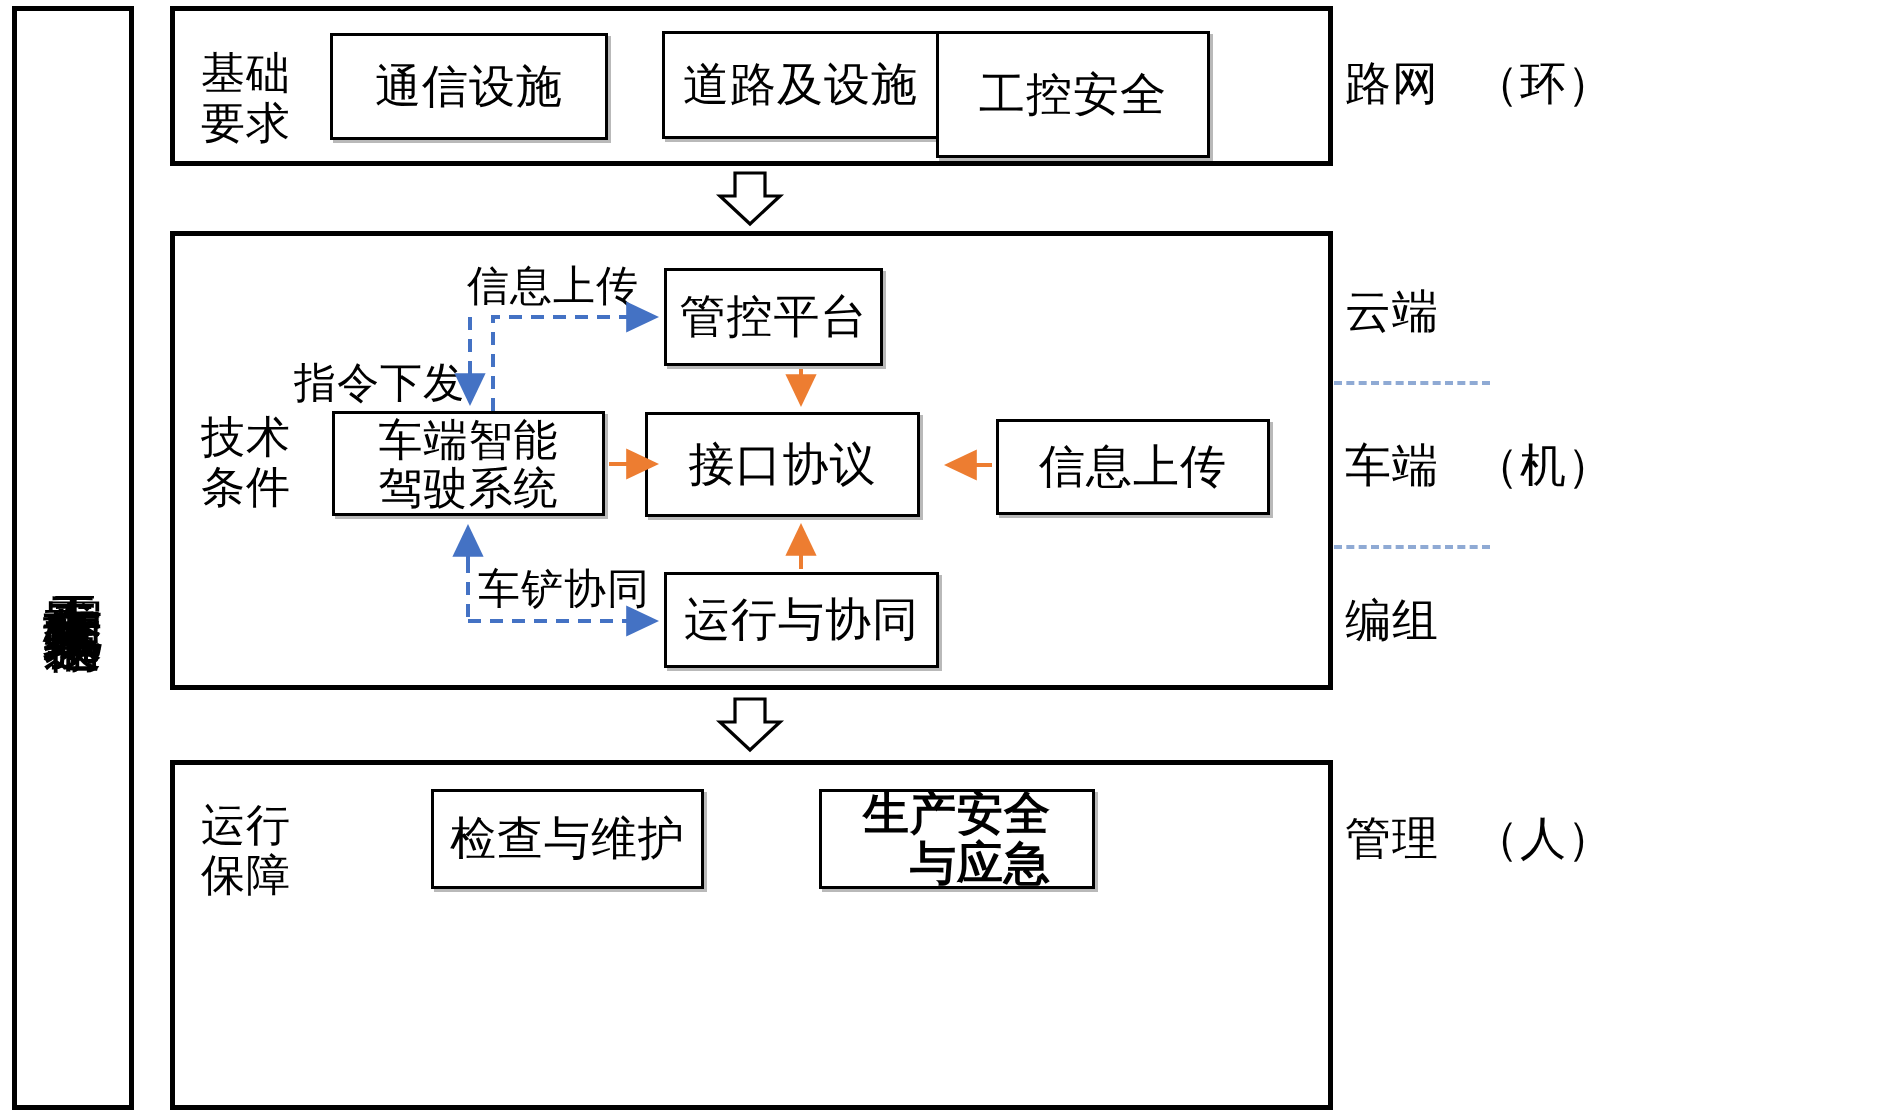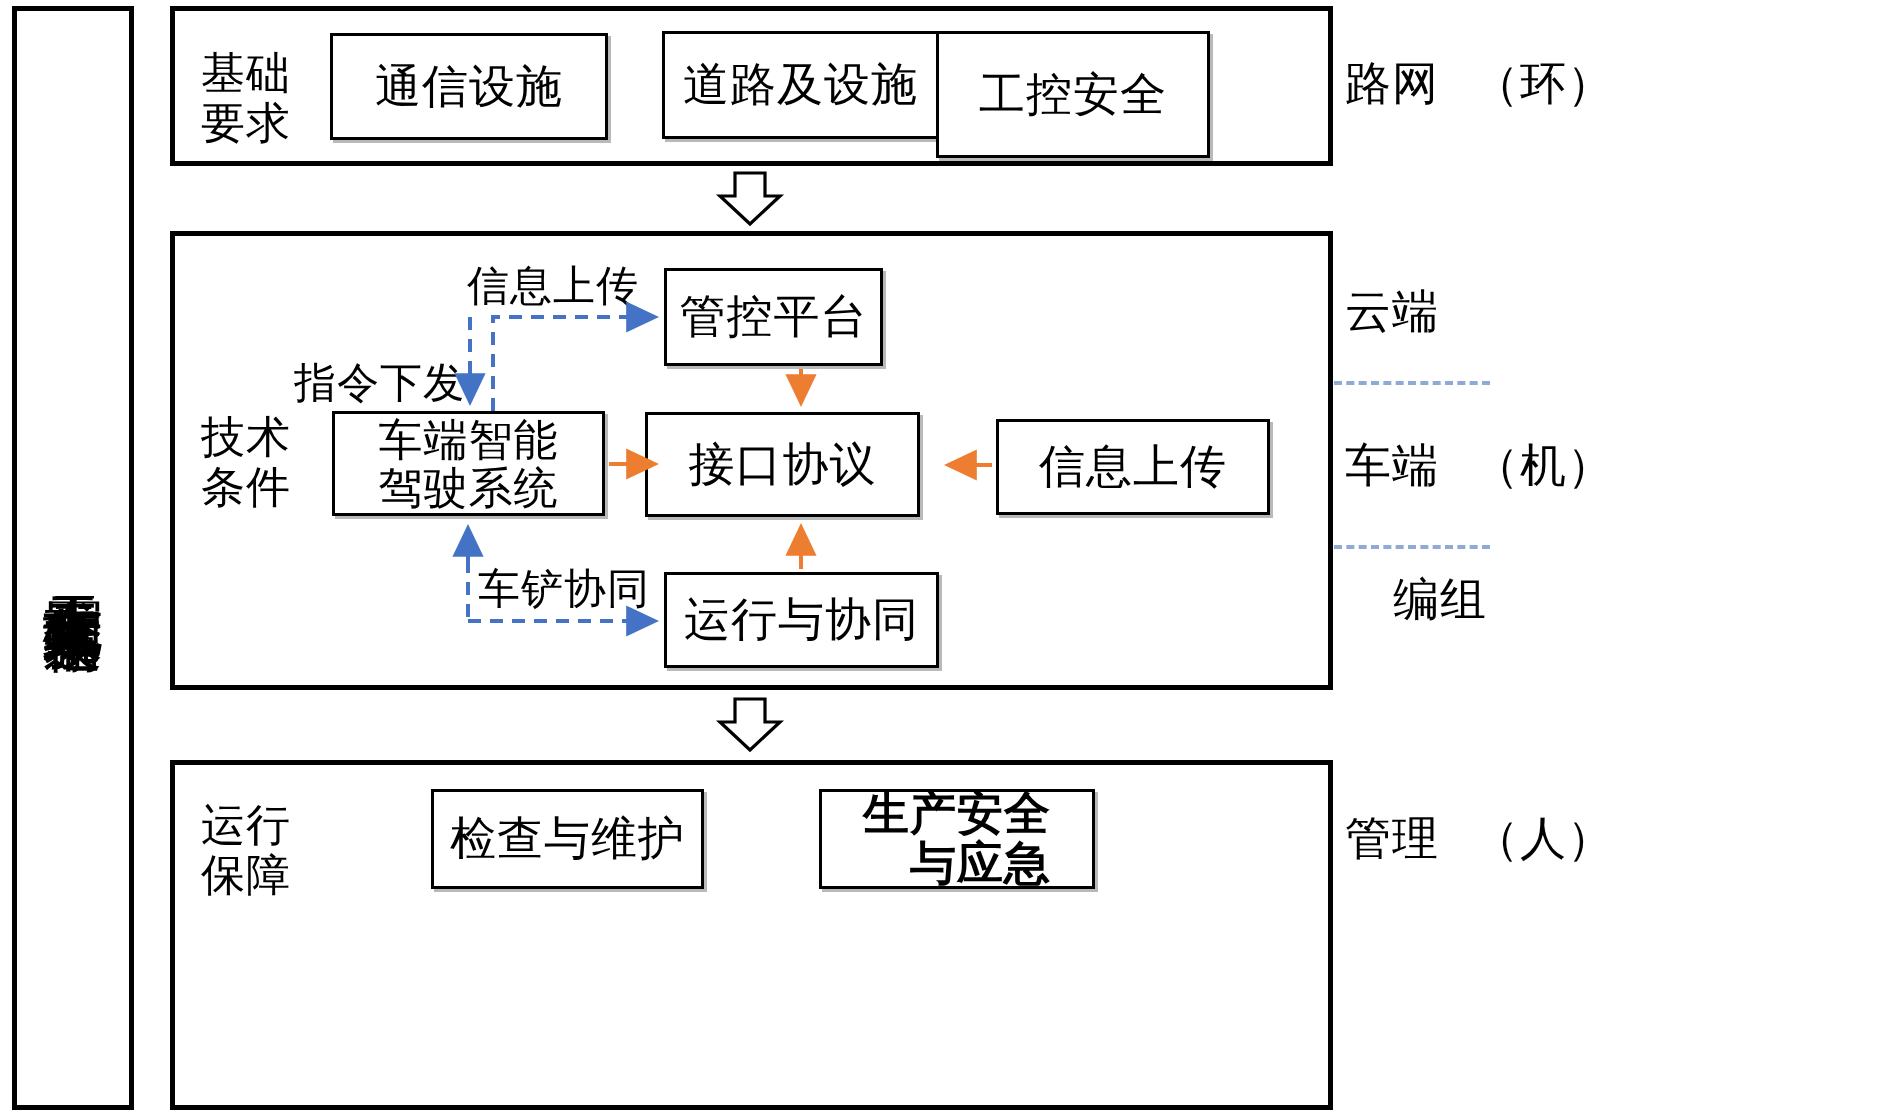--- a/index.html
+++ b/index.html
@@ -115,21 +115,21 @@
   </div>
 
   <div class="tier-sep" style="left:1334px;top:381px;width:156px;"></div>
 
   <div class="tier" style="left:1345px;top:442px;">
     <span>车端</span><span class="paren">（机）</span>
   </div>
 
   <div class="tier-sep" style="left:1334px;top:545px;width:156px;"></div>
 
-  <div class="tier" style="left:1345px;top:576px;margin-left:48px;">
+  <div class="tier" style="left:1345px;top:597px;">
     <span>编组</span>
   </div>
 
   <div class="section" id="sec-bot"></div>
 
   <div class="row-label" style="left:186px;top:800px;width:120px;">运行
 保障</div>
 
   <div class="box" style="left:431px;top:789px;width:273px;height:100px;">检查与维护</div>
 

